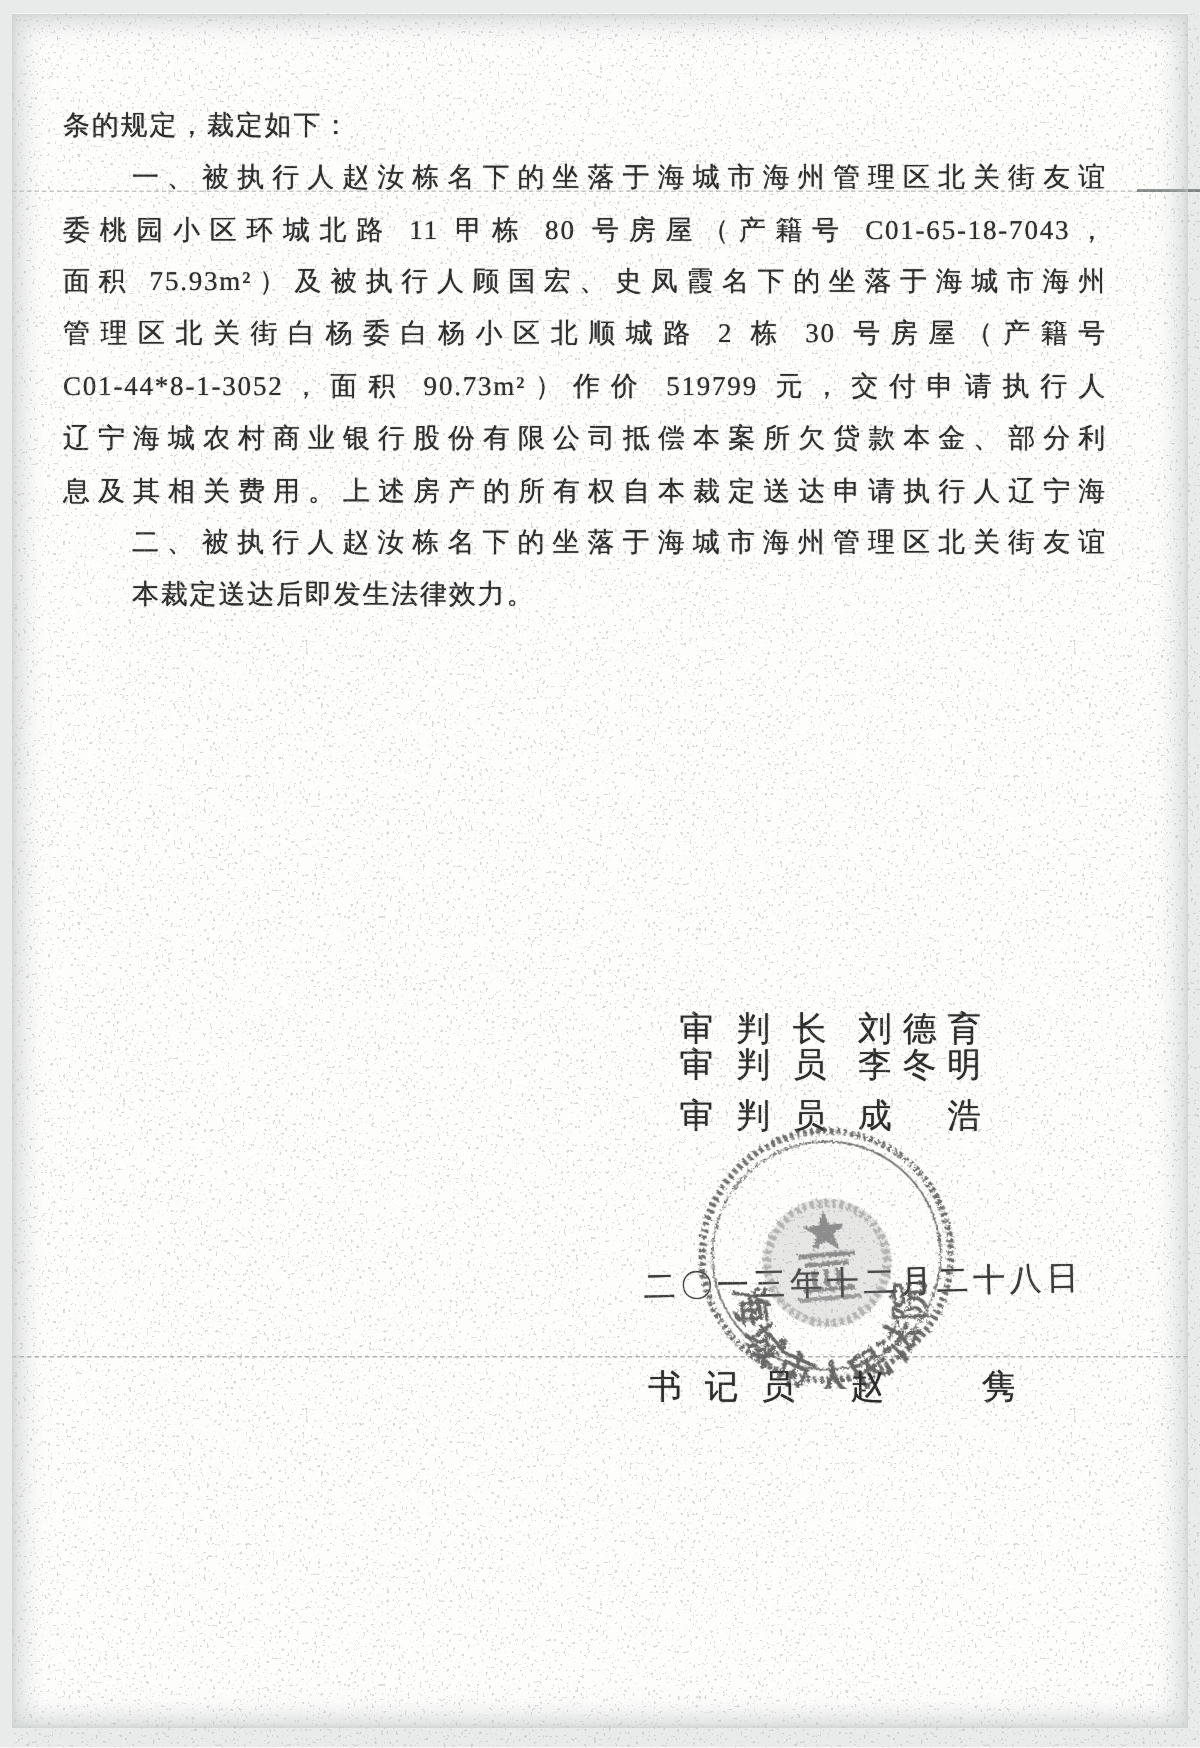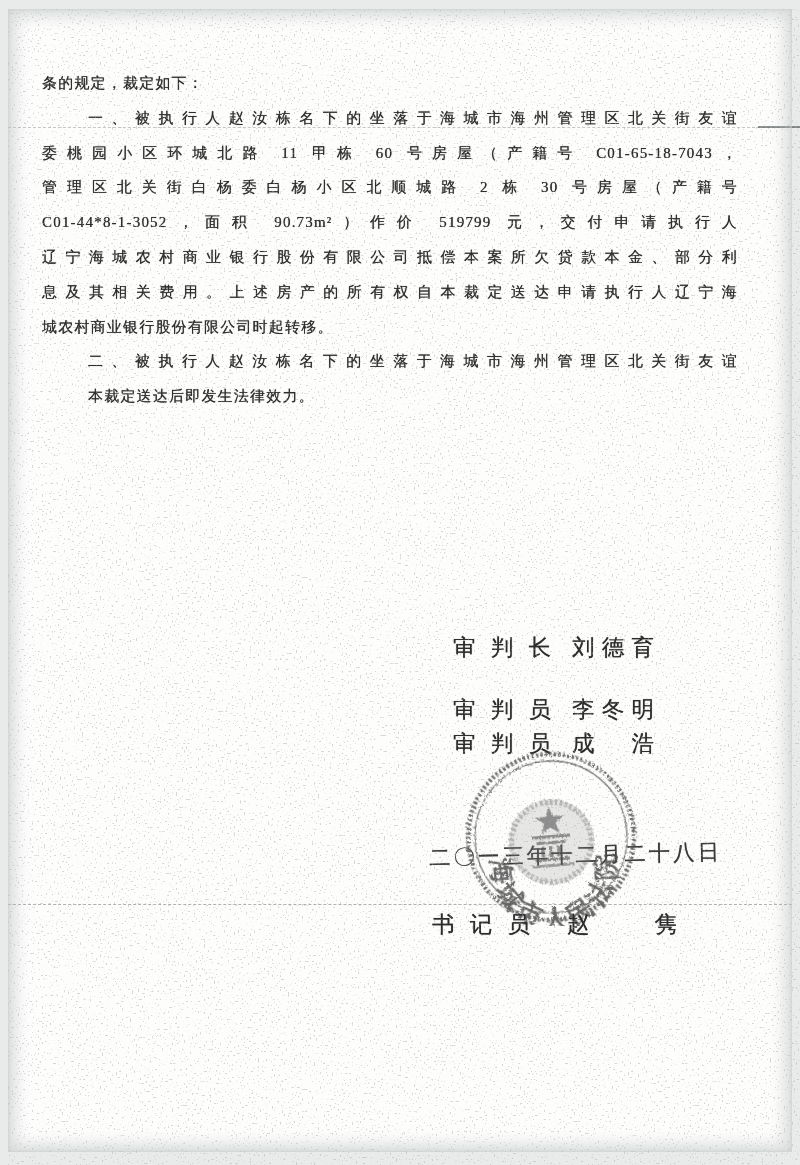--- a/index.html
+++ b/index.html
@@ -11,21 +11,21 @@
   .paper{
     position:absolute;left:8px;top:9px;right:8px;bottom:13px;
     background:#fdfdfc;
   }
   .vignette{
     position:absolute;inset:0;pointer-events:none;z-index:30;
     box-shadow:inset 0 0 16px 7px rgba(186,192,192,0.55), inset 0 0 3px 1px rgba(200,206,206,0.6);
   }
   .body-text{
     position:absolute;left:34px;top:57px;width:696px;
-    font-size:15px;line-height:34.8px;letter-spacing:1.2px;
+    font-size:18px;line-height:34.8px;letter-spacing:1.2px;
     color:#2d2d2d;text-shadow:0 0 0.7px rgba(45,45,45,0.85);
     z-index:4;
   }
   .ln{min-height:34.8px;}
   .ln.j{text-align:justify;text-align-last:justify;}
   .ln.indent{text-indent:46px;}
   .sig-row{
     position:absolute;left:445px;font-size:22.5px;color:#2c2c2c;
     text-shadow:0 0 0.7px rgba(45,45,45,0.85);z-index:4;white-space:nowrap;
   }
@@ -53,31 +53,31 @@
 <div class="screen">
   <div class="paper">
 
     <div class="fold fold-a"></div>
     <div class="fold fold-a-cap"></div>
     <div class="fold fold-b"></div>
 
     <div class="body-text">
       <div class="ln">条的规定，裁定如下：</div>
       <div class="ln indent j">一、被执行人赵汝栋名下的坐落于海城市海州管理区北关街友谊</div>
-      <div class="ln j">委桃园小区环城北路 11 甲栋 60 号房屋（产籍号 C01-65-18-7043，</div>
+      <div class="ln j">委桃园小区环城北路 11 甲栋 80 号房屋（产籍号 C01-65-18-7043，</div>
+      <div class="ln j">面积 75.93m²）及被执行人顾国宏、史凤霞名下的坐落于海城市海州</div>
       <div class="ln j">管理区北关街白杨委白杨小区北顺城路 2 栋 30 号房屋（产籍号</div>
       <div class="ln j">C01-44*8-1-3052，面积 90.73m²）作价 519799 元，交付申请执行人</div>
       <div class="ln j">辽宁海城农村商业银行股份有限公司抵偿本案所欠贷款本金、部分利</div>
       <div class="ln j">息及其相关费用。上述房产的所有权自本裁定送达申请执行人辽宁海</div>
-      <div class="ln">城农村商业银行股份有限公司时起转移。</div>
       <div class="ln indent j">二、被执行人赵汝栋名下的坐落于海城市海州管理区北关街友谊</div>
       <div class="ln indent">本裁定送达后即发生法律效力。</div>
     </div>
 
-    <div class="sig-row" style="top:623px">
+    <div class="sig-row" style="top:661px">
       <span class="sig-title">审判长</span><span class="sig-name">刘德育</span>
     </div>
     <div class="sig-row" style="top:685px">
       <span class="sig-title">审判员</span><span class="sig-name">李冬明</span>
     </div>
     <div class="sig-row" style="top:719px">
       <span class="sig-title">审判员</span><span class="sig-name">成浩</span>
     </div>
 
     <div class="date-line">二〇一三年十二月二十八日</div>

